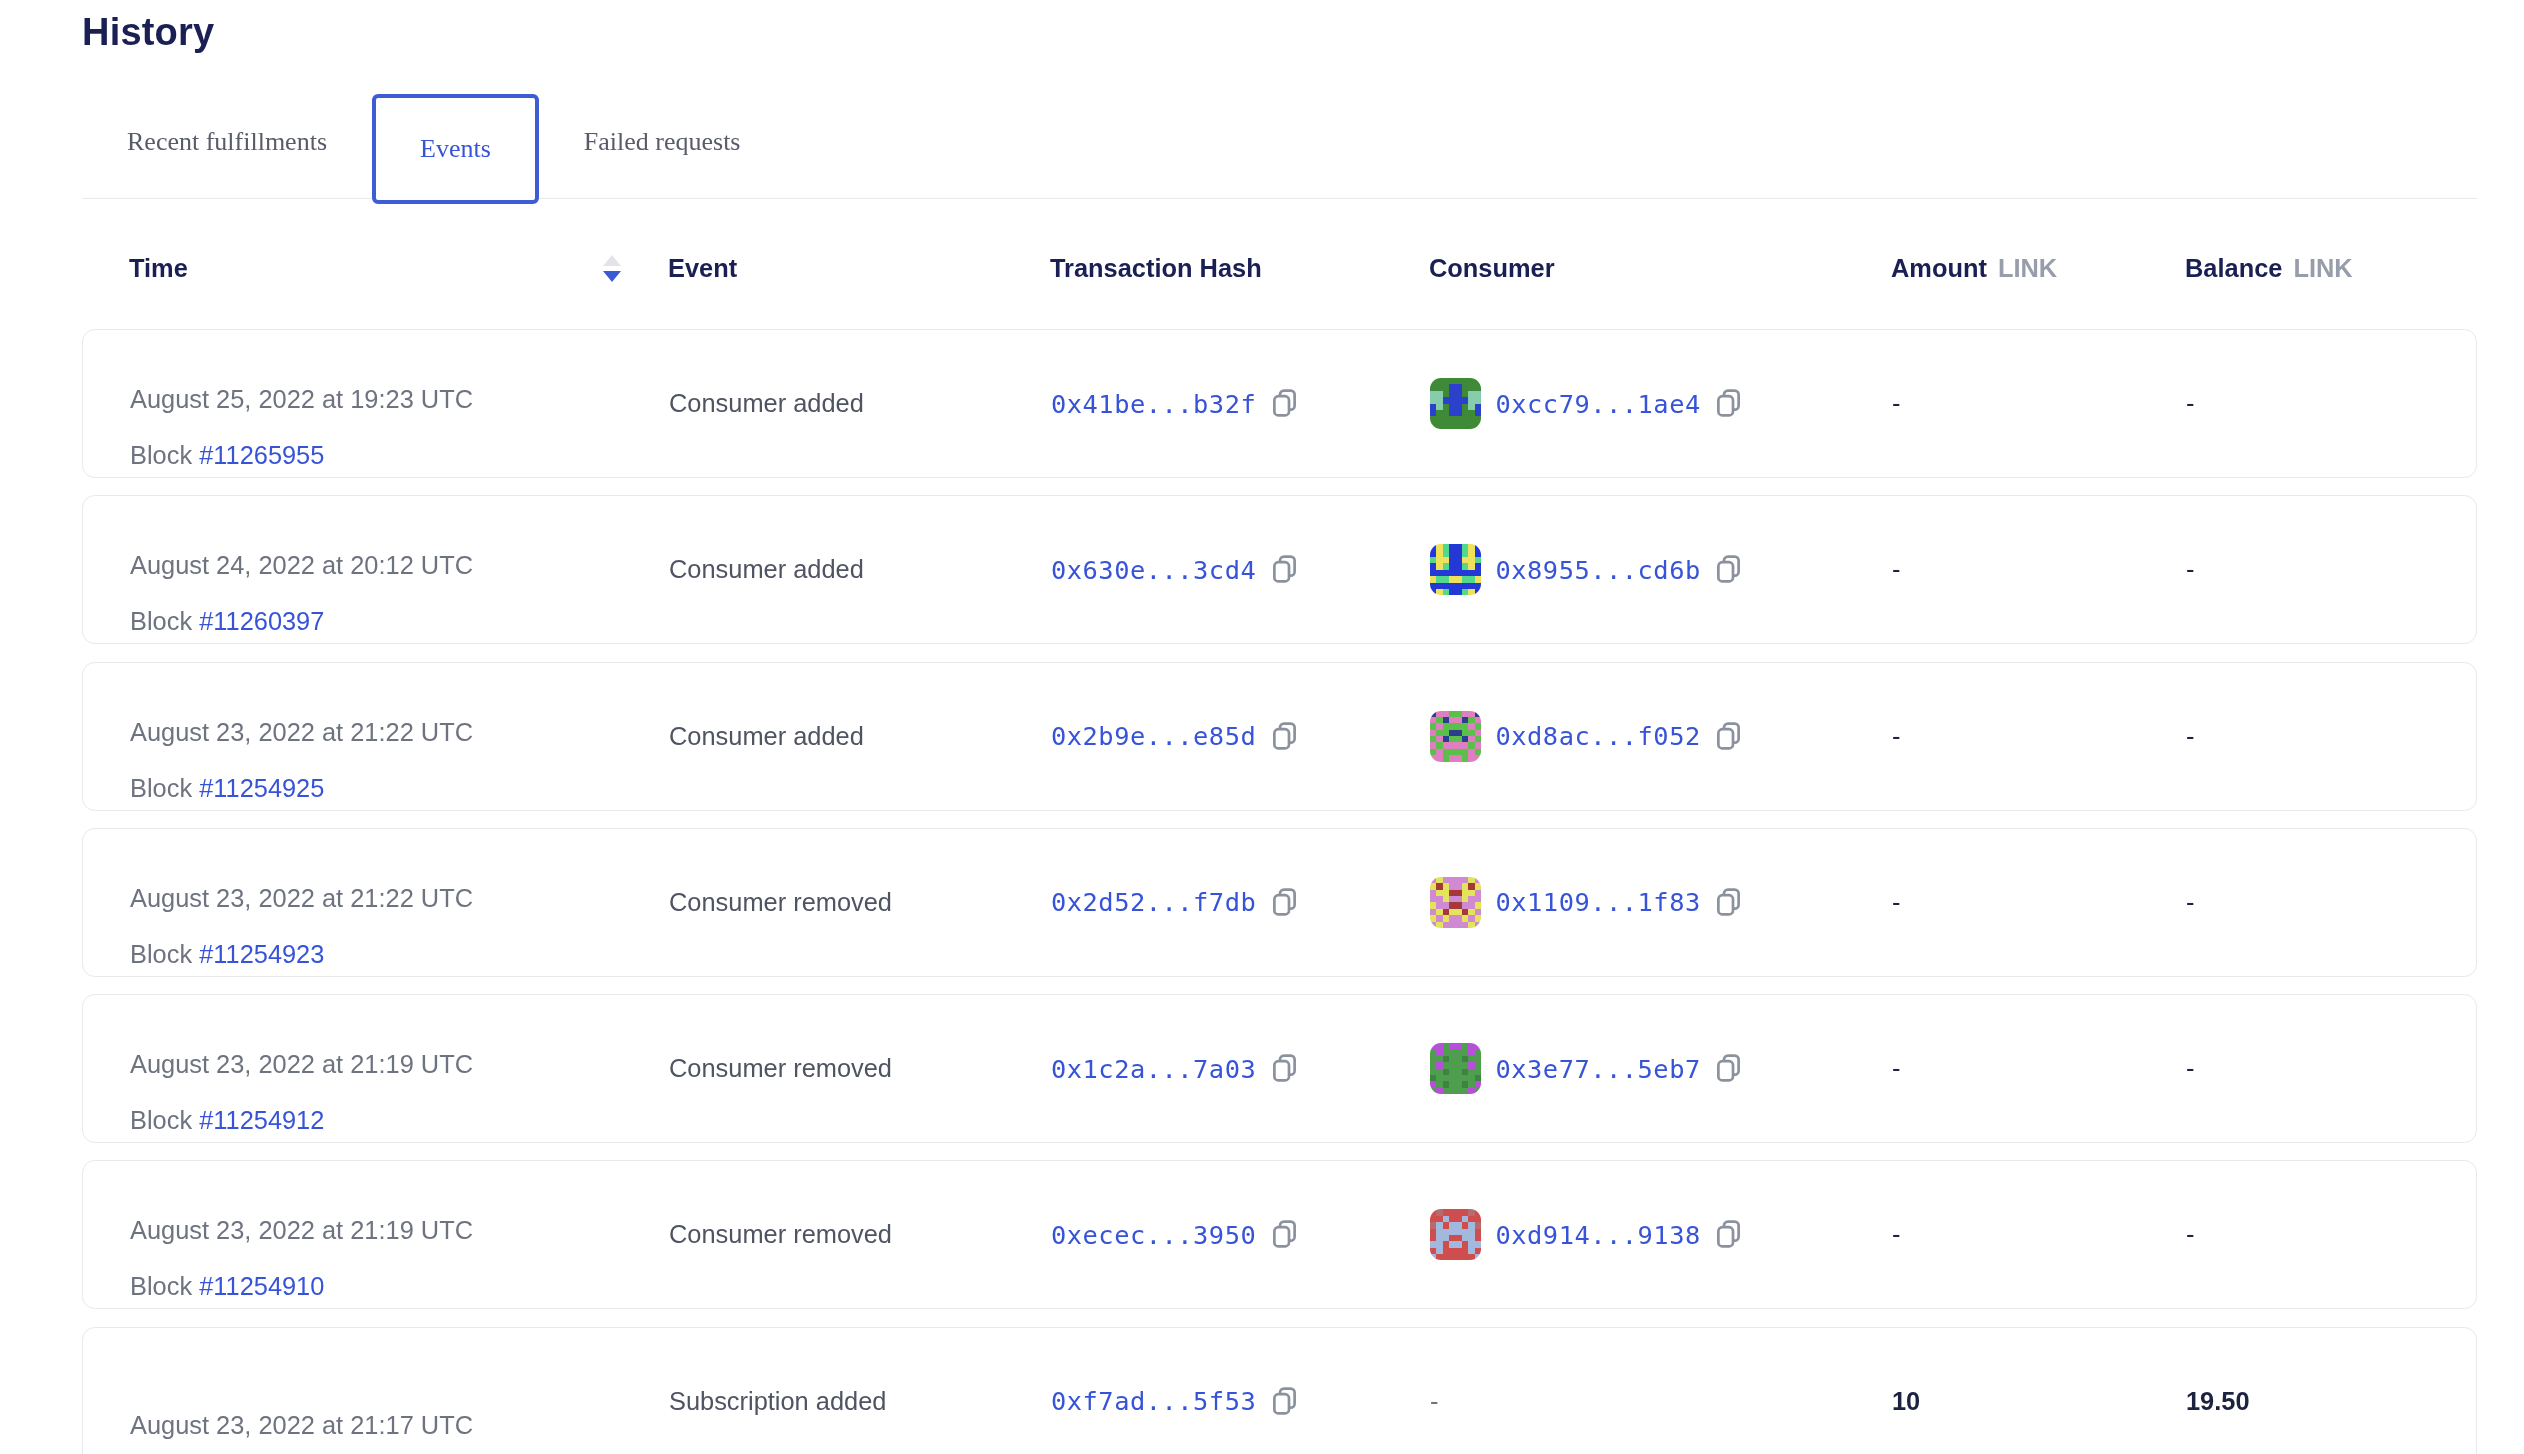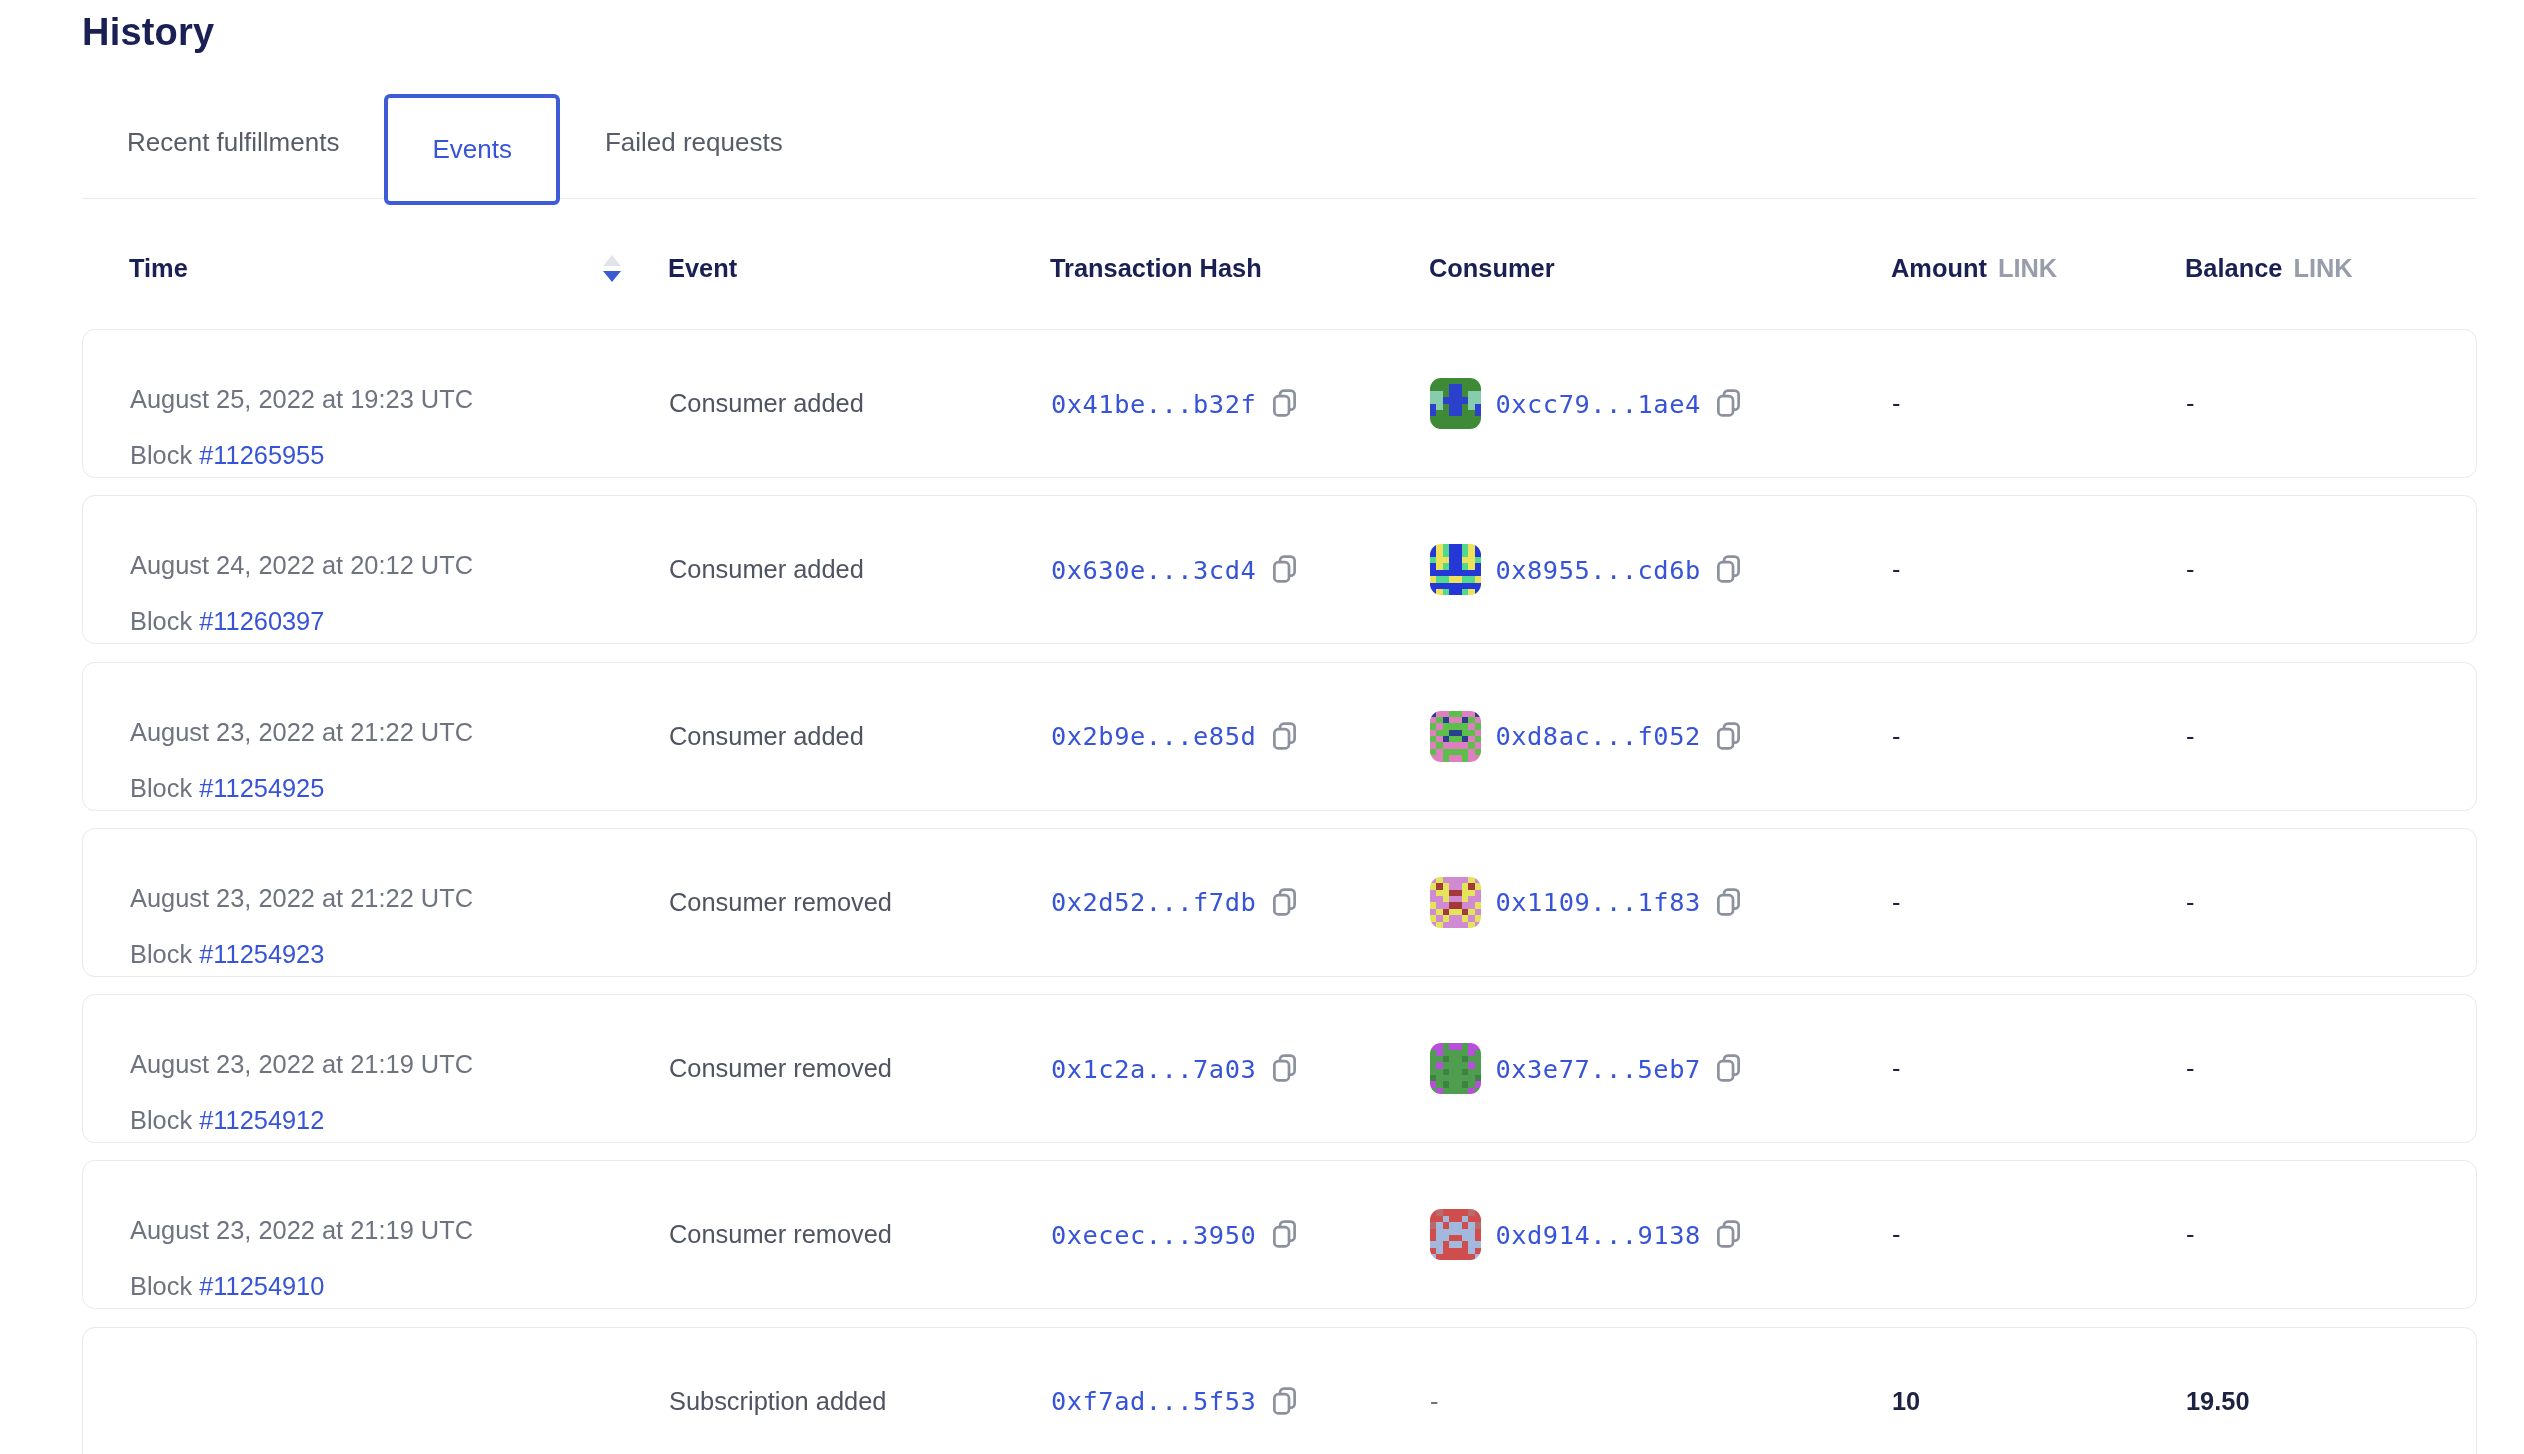--- a/index.html
+++ b/index.html
@@ -5,21 +5,21 @@
   * { margin: 0; padding: 0; box-sizing: border-box; }
   html, body { width: 2525px; height: 1454px; overflow: hidden; background: #ffffff;
     font-family: "Liberation Sans", sans-serif; }
   .page { padding: 11px 48px 0 82px; }
 
   h1.title { font-size: 38px; font-weight: bold; color: #1a2054; letter-spacing: 0.2px; height: 42px; line-height: 42px; }
 
   
   .tabs { margin-top: 33px; height: 113px; display: flex; align-items: center;
     border-bottom: 1.8px solid #eaebee; position: relative; }
-  .tab { background: transparent; border: none; font-family: Liberation Sans, sans-serif;
+  .tab { background: transparent; border: none; font-family: Liberation Serif, serif;
     font-size: 26px; color: #585c68; padding: 0 45px; cursor: pointer; }
   .tab.active { color: #3754d8; border: 4.5px solid #3e5cd5; border-radius: 6px;
     padding: 36px 44px; background: #ffffff; position: relative; top: 7.3px; z-index: 2; }
 
   
   .grid { display: grid; grid-template-columns: 539px 382px 379px 462px 294px auto; align-items: center; }
   .thead { margin-top: 44px; height: 51px; padding-left: 47px; }
   .th { font-size: 25.4px; font-weight: bold; color: #1a2054; display: flex; align-items: center; }
   .th .unit { font-weight: bold; color: #979daa; margin-left: 11px; }
   .th-time { justify-content: space-between; padding-right: 47px; }
@@ -661,20 +661,21 @@
           <rect x="3" y="7" width="13" height="17" rx="3.5" fill="#ffffff" stroke="#8b919d" stroke-width="2.4"></rect>
         </svg>
       </span>
 
     </div>
     <div class="cell amount">-</div>
     <div class="cell balance">-</div>
   </div>
       <div class="row grid">
     <div class="cell time">
+      <div class="date">August 23, 2022 at 21:17 UTC</div>
     </div>
     <div class="cell event">Subscription added</div>
     <div class="cell hash">
       <a class="hash-link">0xf7ad...5f53</a>
       <span class="copy">
         <svg width="27" height="31" viewBox="0 0 24 27" fill="none">
           <rect x="8" y="2" width="13" height="17" rx="3.5" stroke="#8b919d" stroke-width="2.4"></rect>
           <rect x="3" y="7" width="13" height="17" rx="3.5" fill="#ffffff" stroke="#8b919d" stroke-width="2.4"></rect>
         </svg>
       </span>

